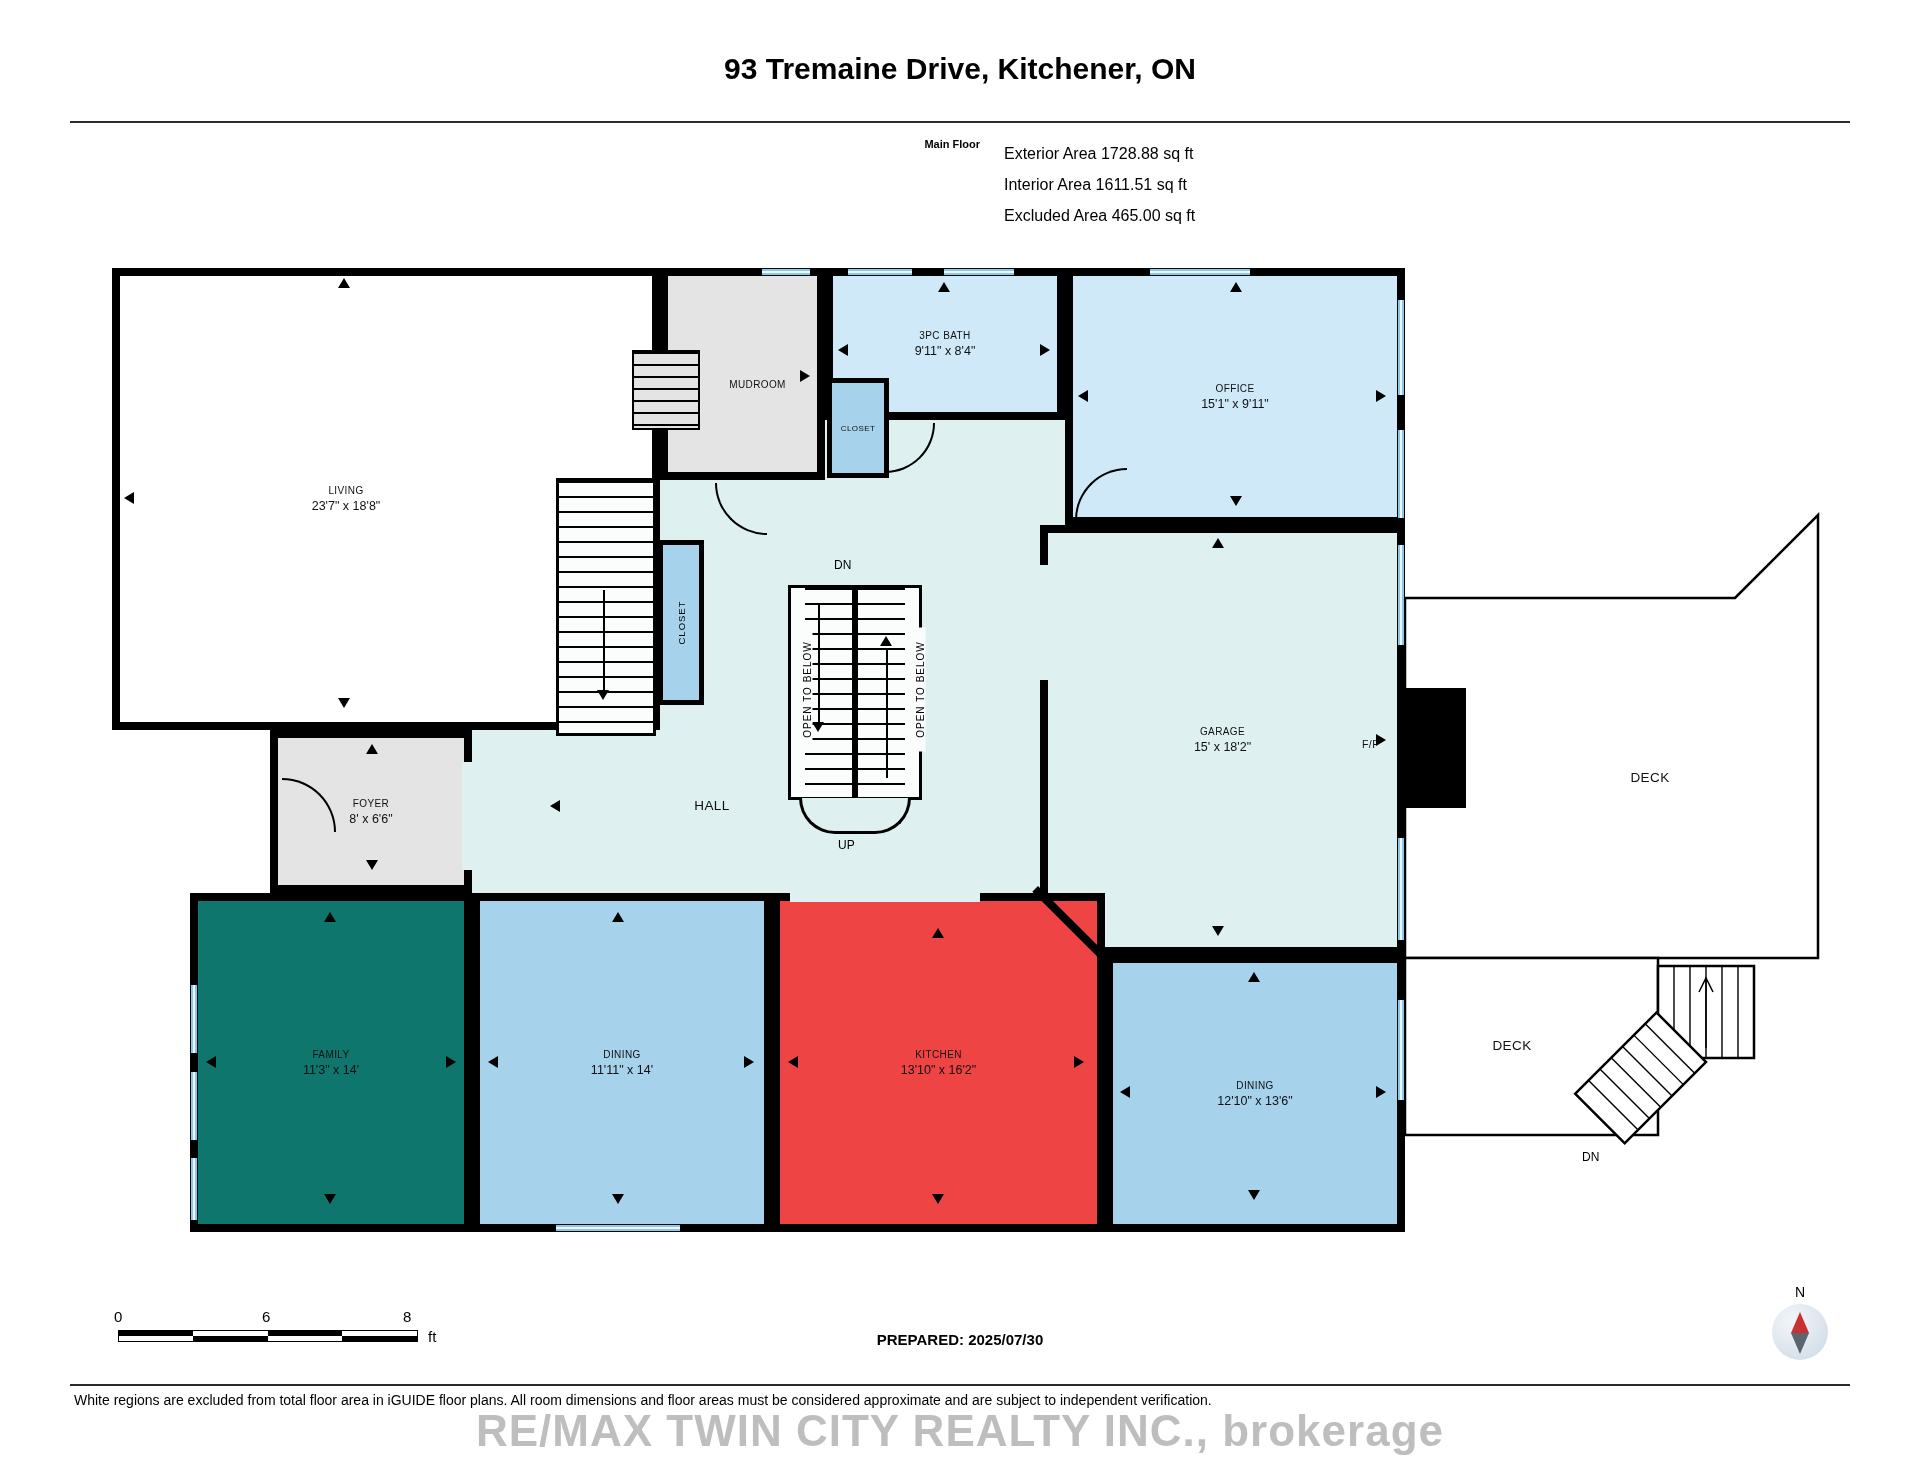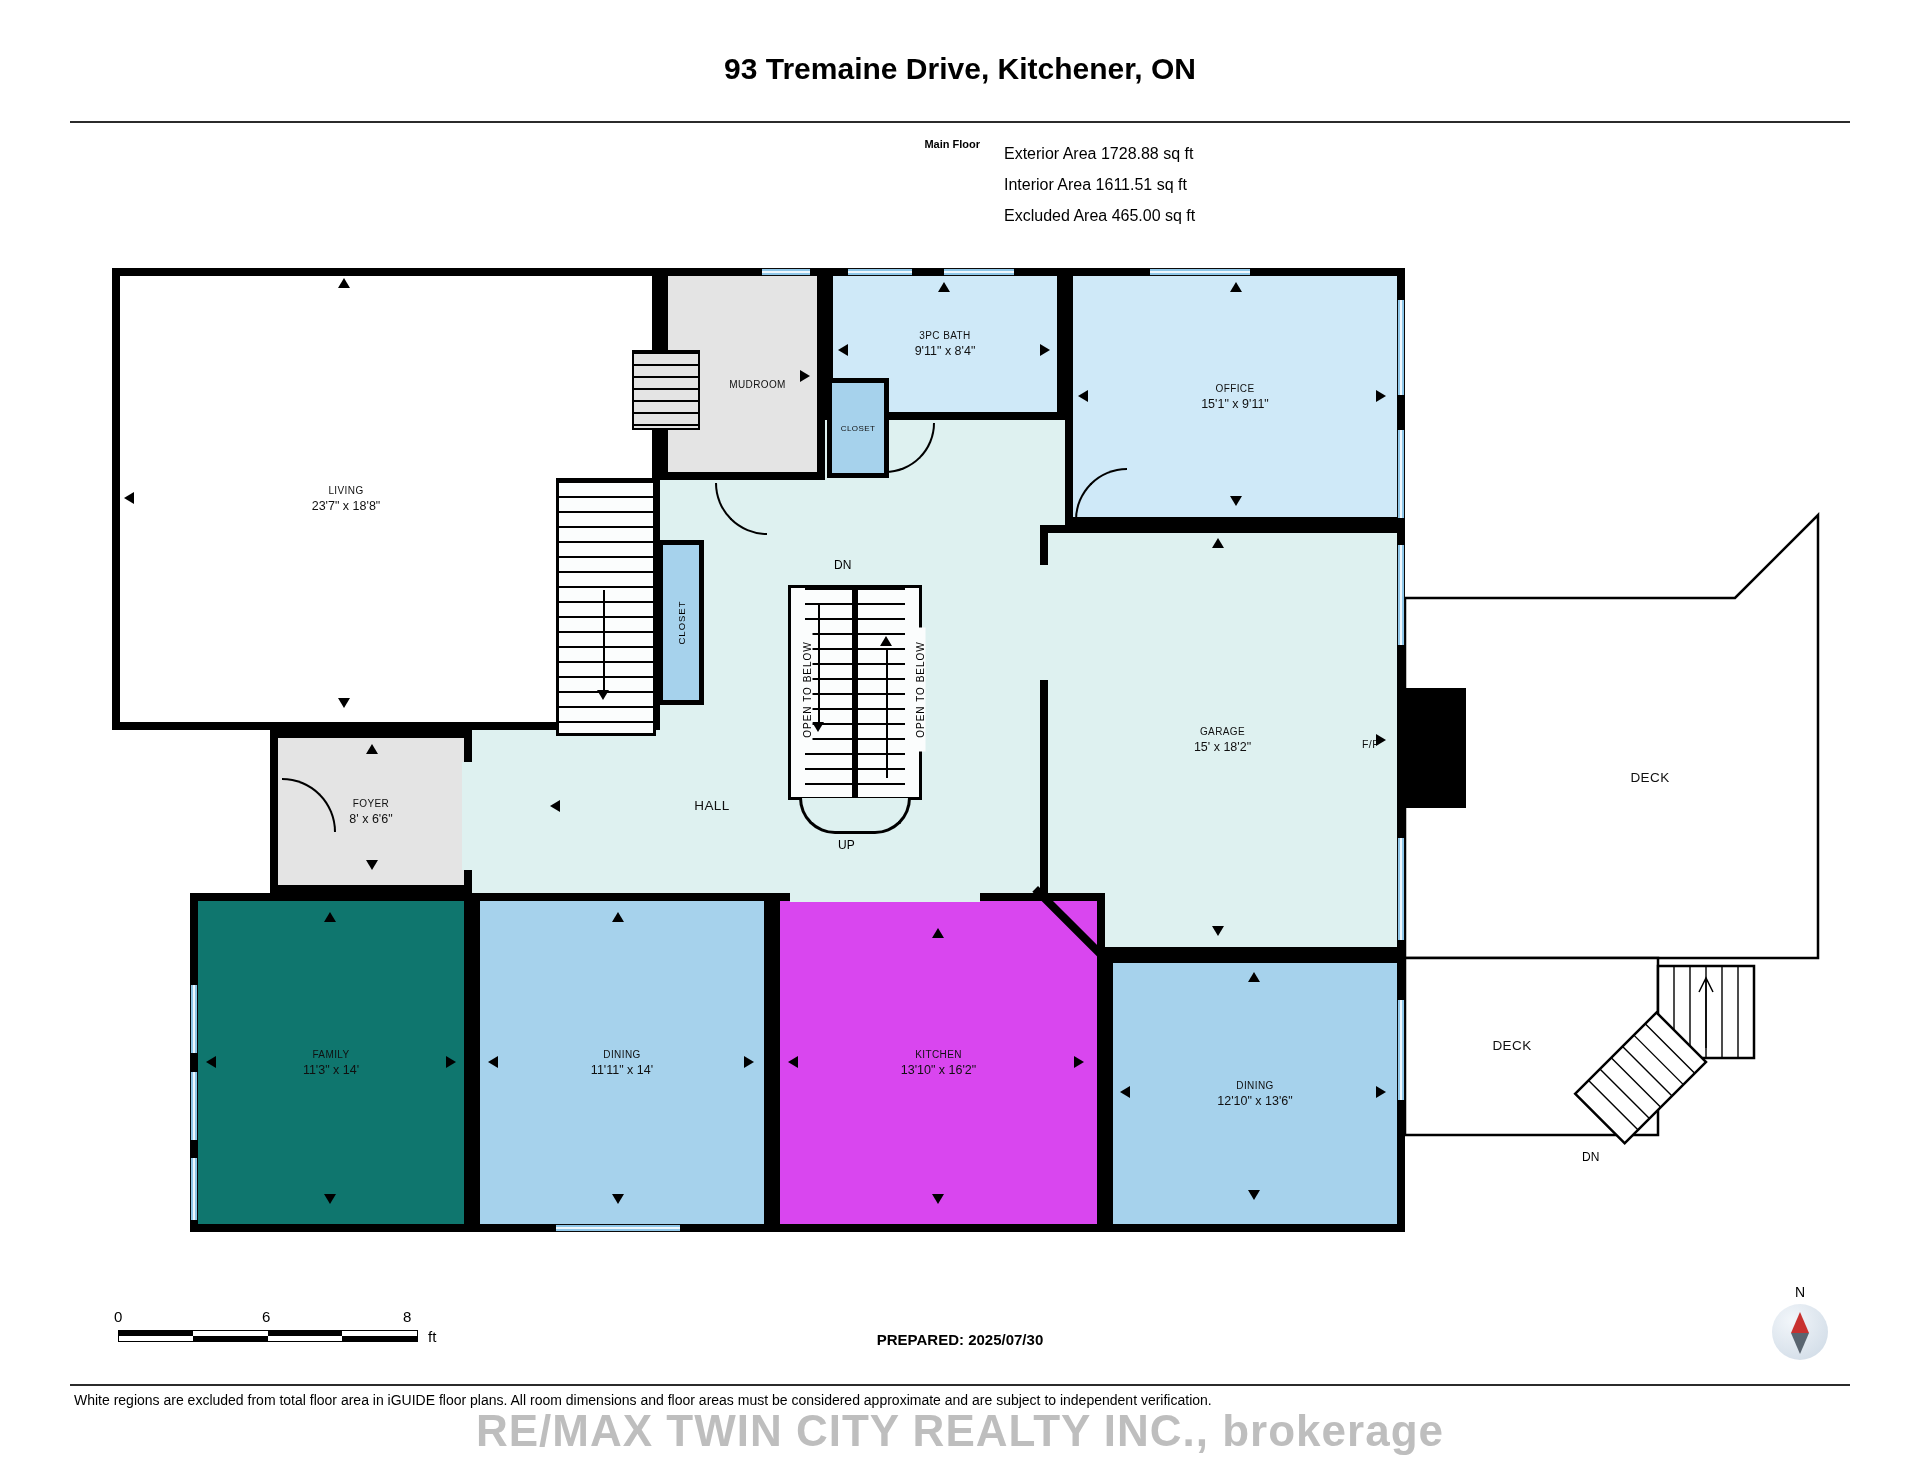--- a/index.html
+++ b/index.html
@@ -163,21 +163,21 @@
     </div>
   </div>
 
   <div class="room" style="left:472px;top:893px;width:300px;height:339px;background:#a6d2ec;">
     <div class="rlabel">
       <div class="rname">DINING</div>
       <div class="rdims">11'11" x 14'</div>
     </div>
   </div>
 
-  <div class="room" style="left:772px;top:893px;width:333px;height:339px;background:#d946ef;">
+  <div class="room" style="left:772px;top:893px;width:333px;height:339px;background:#ef4444;">
     <div class="rlabel">
       <div class="rname">KITCHEN</div>
       <div class="rdims">13'10" x 16'2"</div>
     </div>
   </div>
 
   <div class="room" style="left:1105px;top:955px;width:300px;height:277px;background:#a6d2ec;">
     <div class="rlabel">
       <div class="rname">DINING</div>
       <div class="rdims">12'10" x 13'6"</div>

